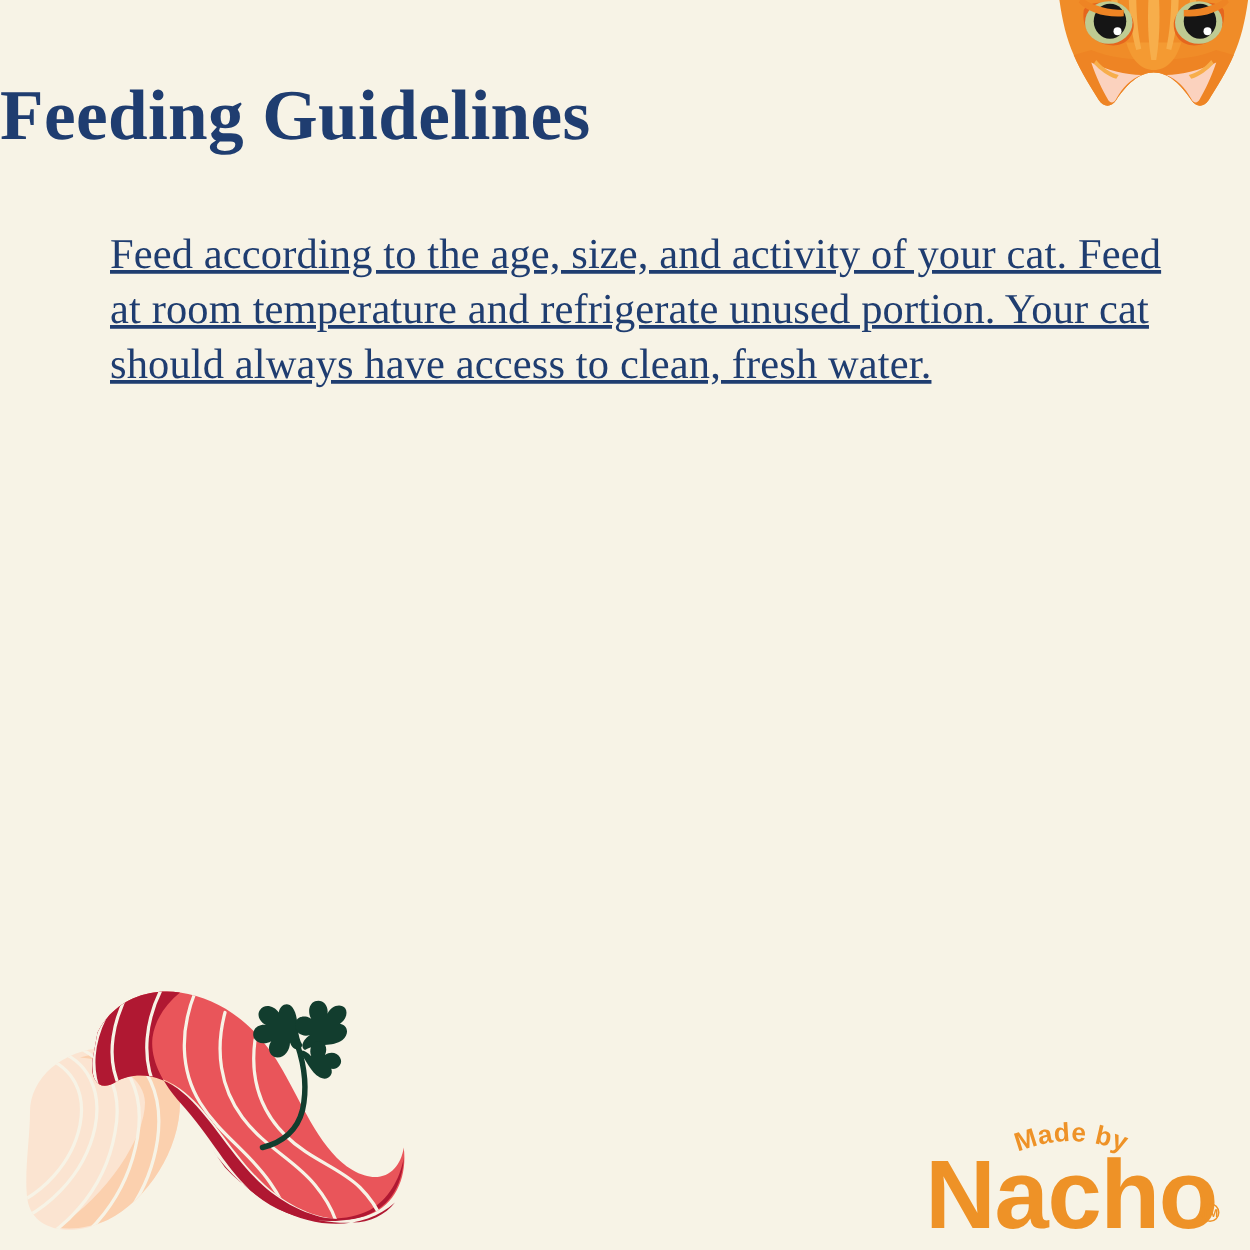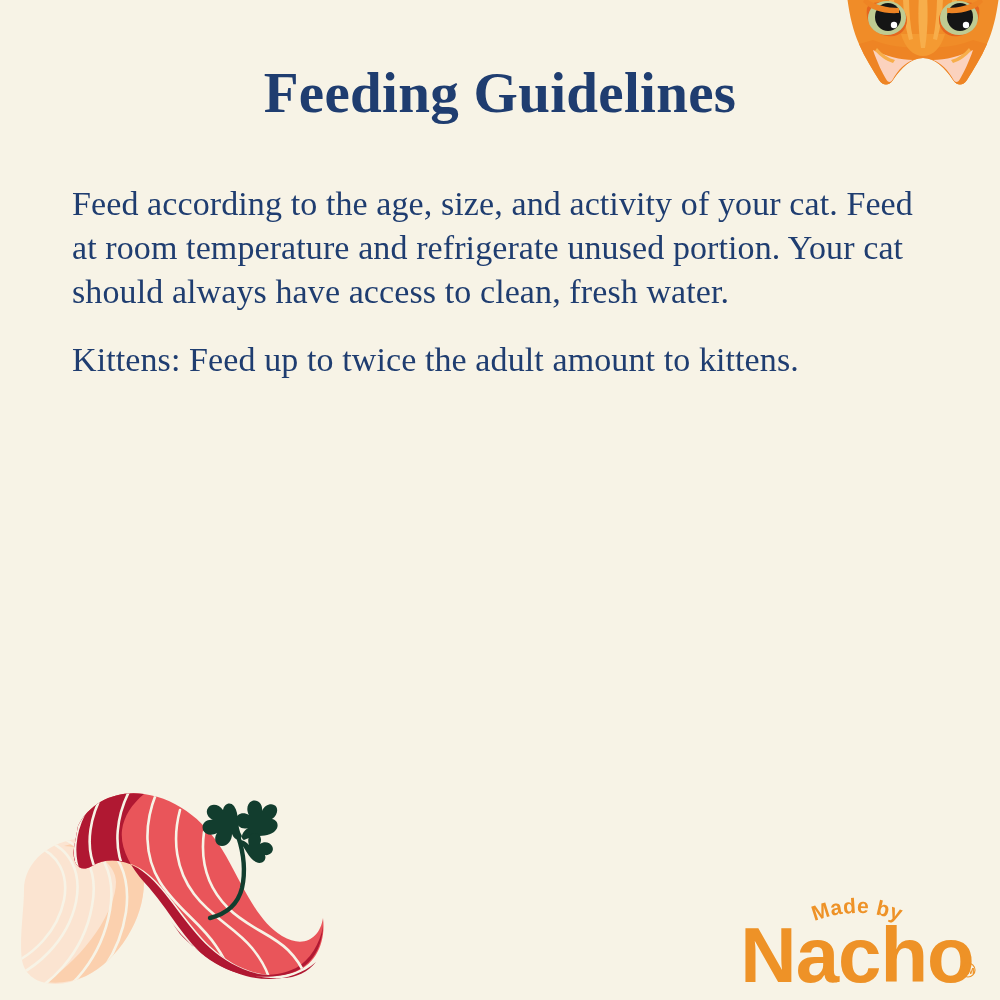--- a/index.html
+++ b/index.html
@@ -32,21 +32,21 @@
     pointer-events: none;
   }
   #cat-peek svg { display: block; }
 
   
   #page-title {
     position: absolute;
     top: 62px;
     left: 0;
     width: 1000px;
-    text-align: center;
+    text-align: left;
     color: #1F3D70;
     font-size: 57px;
     font-weight: 700;
     letter-spacing: 0.3px;
     line-height: 1.1;
     font-family: "Liberation Serif", "DejaVu Serif", serif;
   }
 
   
   #body-copy {
@@ -54,24 +54,25 @@
     top: 182px;
     left: 72px;
     width: 872px;
     color: #1F3D70;
   }
   .para {
     font-size: 34px;
     line-height: 1.29;
     font-weight: 400;
     letter-spacing: 0.1px;
-    margin: 0 0 24px 0;
+    margin: 0 0 24px 16px;
     color: #1F3D70;
     font-family: "Liberation Serif", "DejaVu Serif", serif;
     text-rendering: optimizeLegibility;
+    text-decoration: underline;
   }
   .para:last-child { margin-bottom: 0; }
   #para-intro { width: 860px; }
   #para-adult { width: 800px; margin-top: 20px; }
   #para-kitten { width: 880px; margin-top: 20px; }
 
   
   #salmon-art {
     position: absolute;
     left: 20px;
@@ -168,21 +169,20 @@
         <path d="M20,2 C28,10 40,14 56,13 L56,8 C42,8 30,4 22,-2 Z" fill="#EE8424"></path>
         <path d="M140,2 C132,10 120,14 104,13 L104,8 C118,8 130,4 138,-2 Z" fill="#EE8424"></path>
       </g>
     </svg>
   </div>
 
   <div id="page-title">Feeding Guidelines</div>
 
   <div id="body-copy">
     <p class="para" id="para-intro">Feed according to the age, size, and activity of your cat. Feed at room temperature and refrigerate unused portion. Your cat should always have access to clean, fresh water.</p>
-    <p class="para" id="para-kitten">Kittens: Feed up to twice the adult amount to kittens.</p>
   </div>
 
   <div id="salmon-art">
     <svg width="330" height="230" viewBox="0 0 330 230" xmlns="http://www.w3.org/2000/svg">
       <defs>
         <clipPath id="clip-pale">
           <path d="M4,120 C4,92 30,70 64,68 C100,66 124,84 124,112
                    C124,150 98,190 66,206 C36,221 6,214 2,190
                    C-1,170 4,140 4,120 Z"></path>
         </clipPath>

